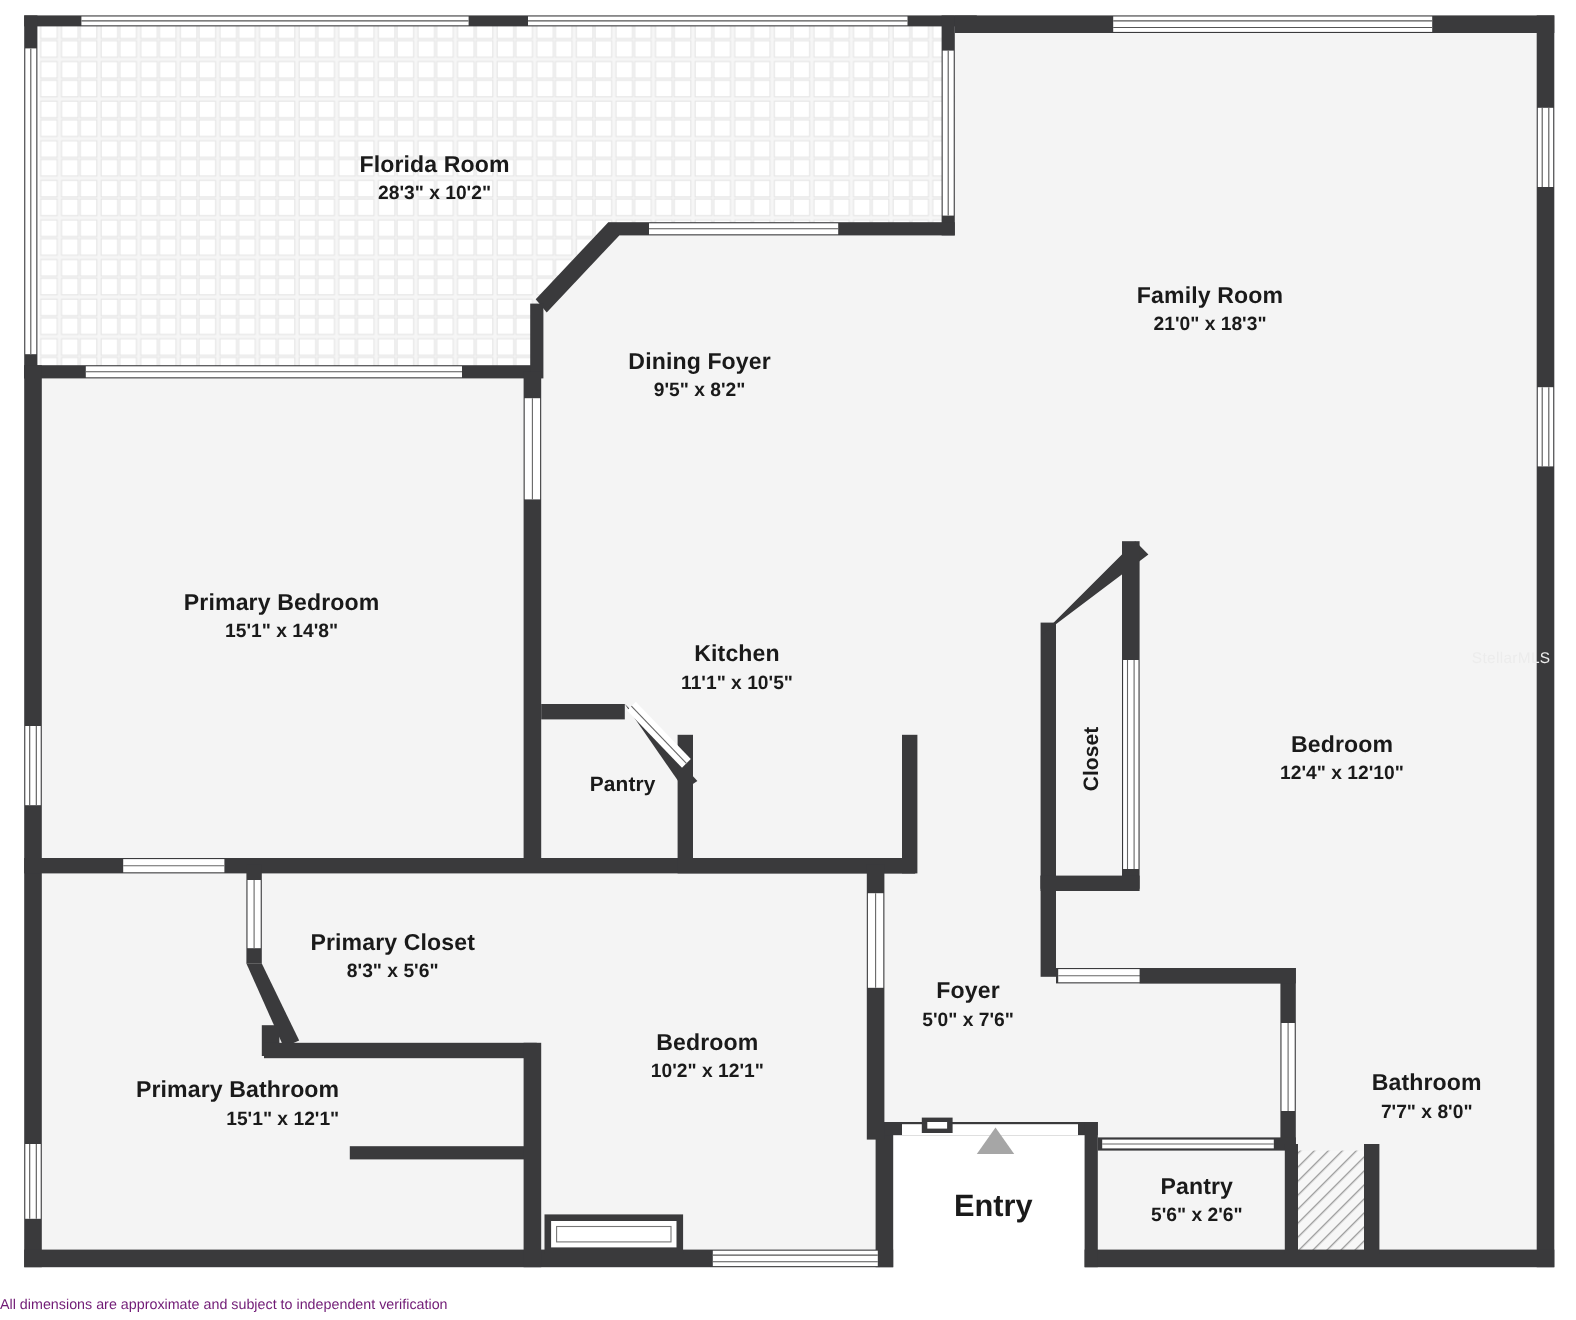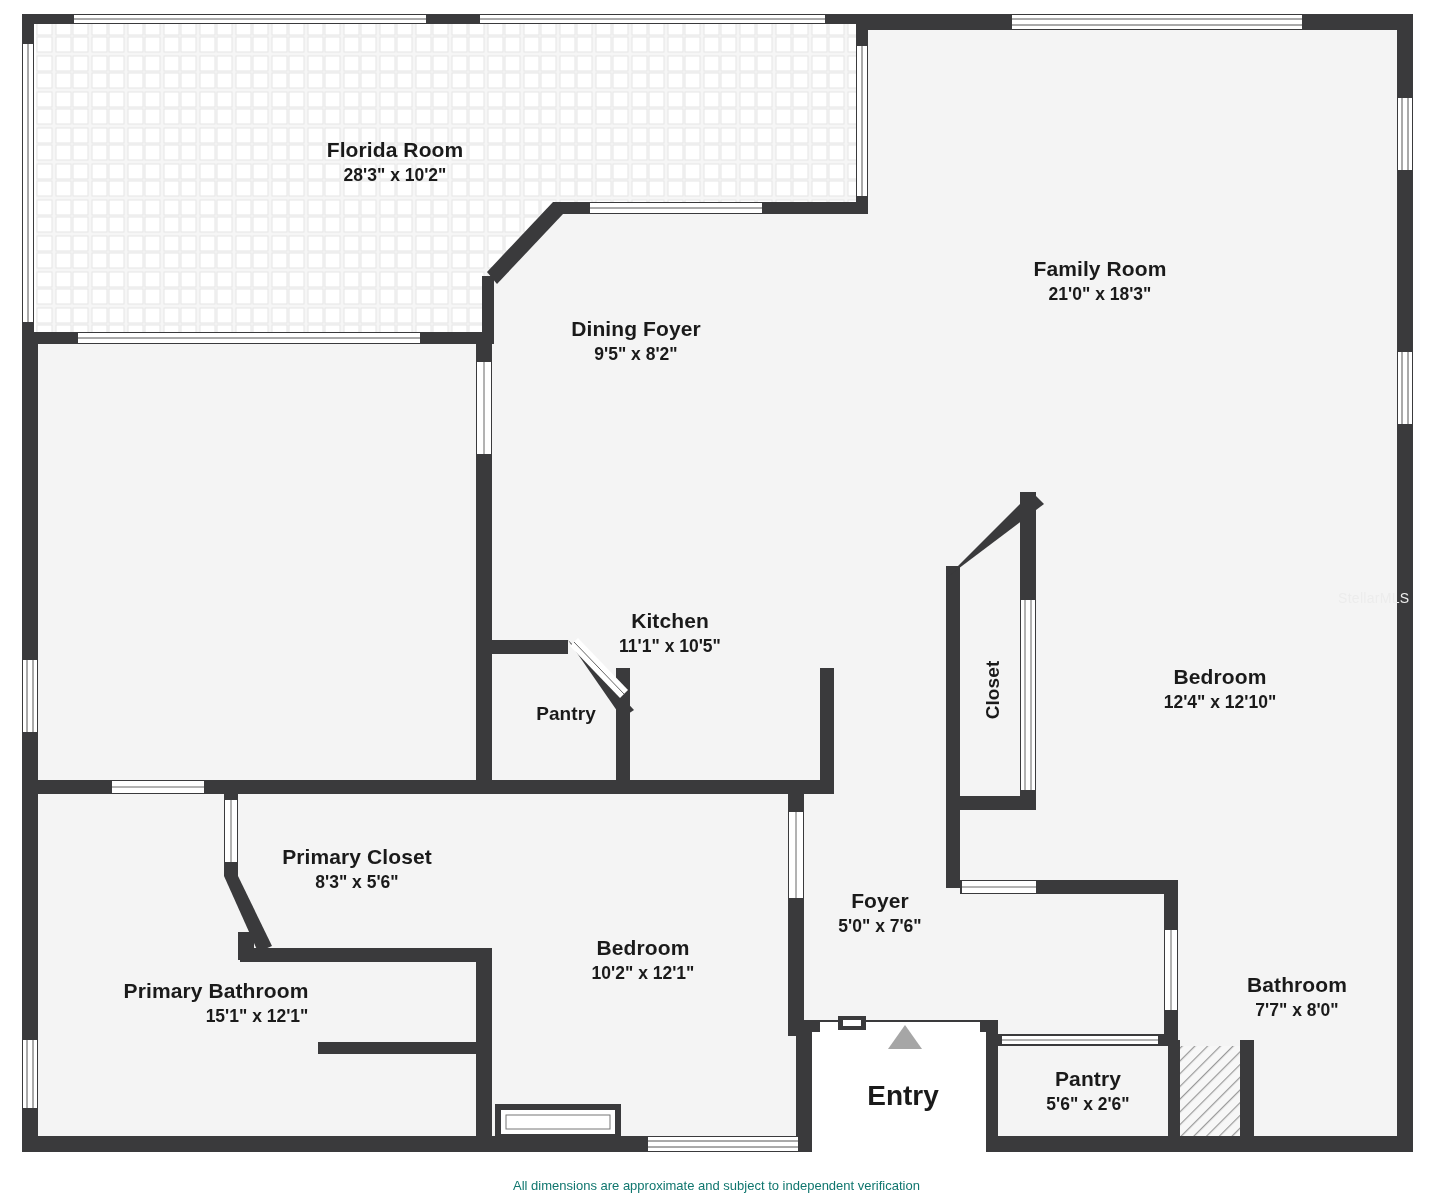--- a/index.html
+++ b/index.html
@@ -47,23 +47,23 @@
   }
   .room-label.small .room-name { font-size: 19px; }
   .room-label.vertical {
     transform: translate(-50%, -50%) rotate(-90deg);
   }
   .footer-note {
     position: absolute;
     left: 0;
     top: 1178px;
     width: 1433px;
-    text-align: center;
+    text-align: left;
     font-size: 13px;
-    color: #0f766e;
+    color: #701a75;
     font-family: "Liberation Sans", sans-serif;
   }
   .watermark {
     position: absolute;
     left: 1338px;
     top: 590px;
     font-size: 14px;
     color: #ececec;
     font-weight: normal;
     letter-spacing: 0.3px;
@@ -295,22 +295,26 @@
   <div class="room-label" style="left:1100px; top:281px;">
     <div class="room-name">Family Room</div>
     <div class="room-dims">21'0" x 18'3"</div>
   </div>
 
   <div class="room-label" style="left:636px; top:341px;">
     <div class="room-name">Dining Foyer</div>
     <div class="room-dims">9'5" x 8'2"</div>
   </div>
 
-
-  <div class="room-label" style="left:670px; top:607px;margin-top:26px;">
+  <div class="room-label" style="left:256px; top:560px;">
+    <div class="room-name">Primary Bedroom</div>
+    <div class="room-dims">15'1" x 14'8"</div>
+  </div>
+
+  <div class="room-label" style="left:670px; top:607px;">
     <div class="room-name">Kitchen</div>
     <div class="room-dims">11'1" x 10'5"</div>
   </div>
 
   <div class="room-label" style="left:1220px; top:689px;">
     <div class="room-name">Bedroom</div>
     <div class="room-dims">12'4" x 12'10"</div>
   </div>
 
   <div class="room-label small" style="left:566px; top:714px;">

